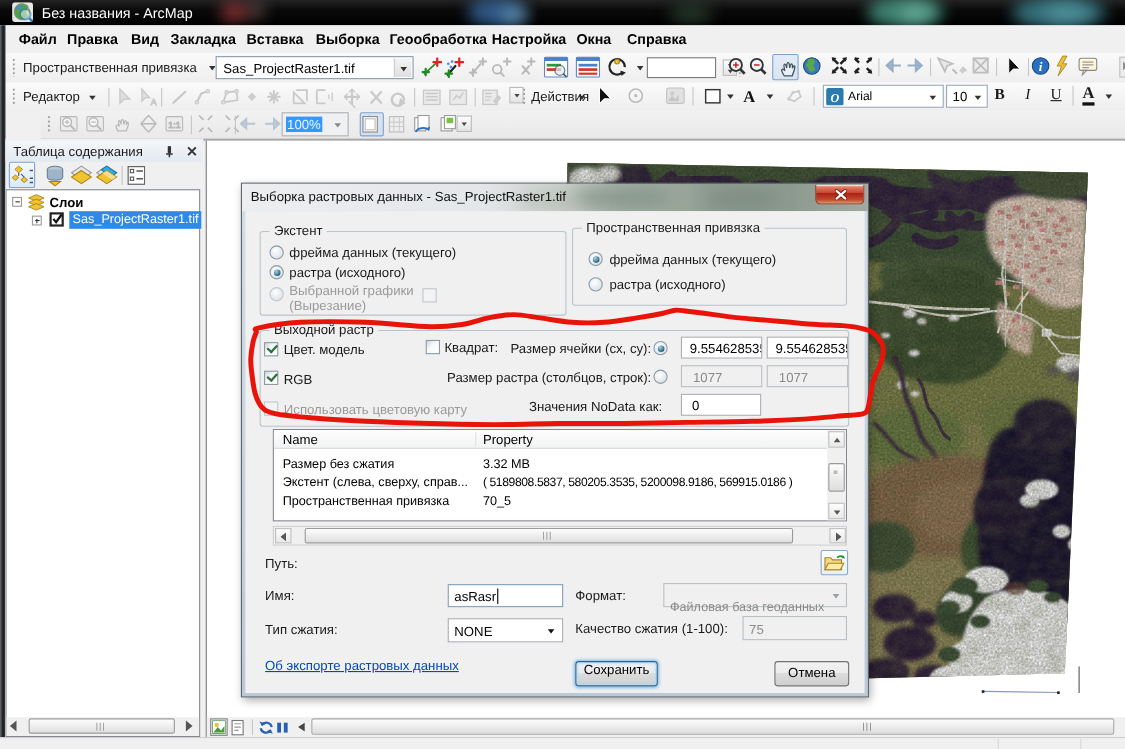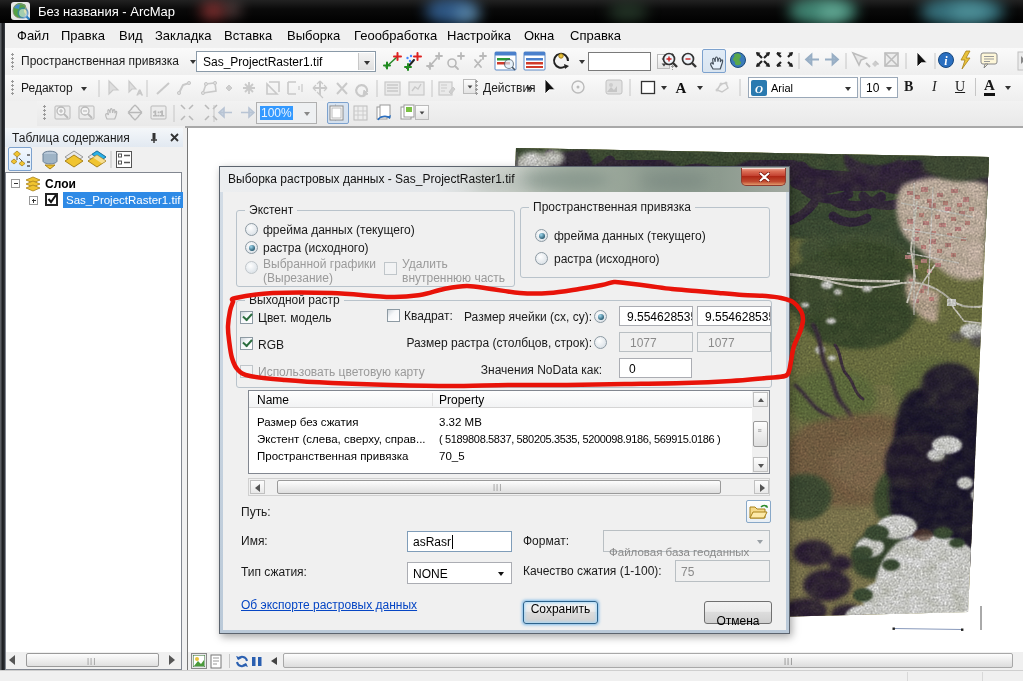--- a/index.html
+++ b/index.html
@@ -4,21 +4,21 @@
 <style>
 * { margin:0; padding:0; box-sizing:border-box; }
 html,body { width:1023px; height:681px; overflow:hidden; font-family:"Liberation Sans",sans-serif; background:#f0f0f0; }
 #stage { position:absolute; left:0; top:0; width:1023px; height:681px; }
 .abs { position:absolute; }
 
 #titlebar { left:0; top:0; width:1023px; height:23px; background:linear-gradient(#222,#0a0a0a 40%,#000); overflow:hidden; }
 .blob { position:absolute; border-radius:50%; filter:blur(7px); }
 #apptitle { position:absolute; left:38px; top:4px; color:#fff; font-size:13px; }
 
-#menubar { left:5px; top:23px; width:1018px; height:25px; background:#f0f0f0; }
+#menubar { left:5px; top:23px; width:1018px; height:25px; background:#f0f0f0;font-weight:bold; }
 .mi { position:absolute; top:5px; font-size:13px; color:#000; }
 
 .trow { left:5px; width:1018px; background:linear-gradient(#fafafa,#eeeeee); }
 #row1 { top:48px; height:27px; }
 #row2 { top:75px; height:26px; }
 #row3 { top:101px; height:27px; background:linear-gradient(#f2f2f2,#e9e9e9); border-bottom:2px solid #a8a8a8;margin-left:32px; }
 .grip { position:absolute; width:3px; background-image:radial-gradient(circle at 1.5px 1.5px,#9a9a9a 1px,transparent 1.2px); background-size:3px 4px; }
 .tsep { position:absolute; width:1px; background:#c6c6c6; }
 .tbtxt { position:absolute; font-size:12px; color:#1a1a1a; }
 .combo { position:absolute; background:#fff; border:1px solid #8a9aa8; }
@@ -655,21 +655,20 @@
   <div class="grp" style="left:13px;top:18px;width:279px;height:77px">
           <span class="grplbl">Экстент</span>
         </div>
   <div class="radio" style="left:22px;top:31px"></div>
         <span class="lbl" style="left:40px;top:31px">фрейма данных (текущего)</span>
   <div class="radio on" style="left:22px;top:49px"></div>
         <span class="lbl" style="left:40px;top:49px">растра (исходного)</span>
   <div class="radio off2" style="left:22px;top:69px"></div>
         <span class="lbl dis" style="left:40px;top:65px">Выбранной графики<br>(Вырезание)</span>
   <div class="cb dis2" style="left:161px;top:70px"></div>
-        <span class="lbl dis" style="left:179px;top:65px">Удалить<br>внутреннюю часть</span>
 
   <div class="grp" style="left:297px;top:15px;width:250px;height:71px">
           <span class="grplbl">Пространственная привязка</span>
         </div>
   <div class="radio on" style="left:312px;top:37px"></div>
         <span class="lbl" style="left:331px;top:37px">фрейма данных (текущего)</span>
   <div class="radio" style="left:312px;top:60px"></div>
         <span class="lbl" style="left:331px;top:60px">растра (исходного)</span>
 
   <div class="grp" style="left:13px;top:108px;width:536px;height:88px">
@@ -746,21 +745,21 @@
     <div class="darr" style="right:6px;top:9px;border-top-color:#9aa0a5"></div>
   </div>
   <span class="lbl" style="left:18px;top:373px">Тип сжатия:</span>
   <div class="field" style="left:184px;top:370px;width:105px;height:22px;padding-top:4px">NONE
     <div class="darr" style="right:7px;top:9px;border-top-color:#111"></div>
   </div>
   <span class="lbl" style="left:300px;top:372px">Качество сжатия (1-100):</span>
   <div class="field dis3" style="left:452px;top:368px;width:95px;height:22px;padding-top:4px">75</div>
   <a class="lnk" style="left:18px;top:406px">Об экспорте растровых данных</a>
   <div class="btn" style="left:300px;top:409px;width:75px;height:23px;border-color:#2c628b;box-shadow:0 0 3px 1px #7ab8e8,inset 0 0 3px 1px #a8d8f8;padding-top:0">Сохранить</div>
-  <div class="btn" style="left:481px;top:409px;width:68px;height:23px;padding-top:12px">Отмена</div>
+  <div class="btn" style="left:481px;top:409px;width:68px;height:23px;padding-top:2px">Отмена</div>
  </div>
 </div>
 
 <svg class="abs" style="left:210px;top:270px;pointer-events:none" width="610" height="140" viewBox="0 0 610 140">
   <path d="M25.5 28 C 32.2 26.5 46.9 23.8 63 23 C 79.1 22.2 102.3 22.3 122 23 C 141.7 23.7 166.3 26.7 181 27 C 195.7 27.3 201.2 26.3 210 25 C 218.8 23.7 226.2 20.5 234 19 C 241.8 17.5 249.2 16.0 257 16 C 264.8 16.0 272.2 17.8 281 19 C 289.8 20.2 300.3 22.3 310 23 C 319.7 23.7 329.2 23.7 339 23 C 348.8 22.3 360.2 20.3 369 19 C 377.8 17.7 386.2 16.2 392 15 C 397.8 13.8 400.2 12.3 404 12 C 407.8 11.7 409.2 12.3 415 13 C 420.8 13.7 431.2 15.0 439 16 C 446.8 17.0 454.2 18.2 462 19 C 469.8 19.8 478.2 20.3 486 21 C 493.8 21.7 501.2 22.3 509 23 C 516.8 23.7 525.2 24.5 533 25 C 540.8 25.5 549.7 25.5 556 26 C 562.3 26.5 566.5 27.0 571 28 C 575.5 29.0 579.7 29.8 583 32 C 586.3 34.2 589.3 38.0 591 41 C 592.7 44.0 593.2 46.5 593 50 C 592.8 53.5 591.5 57.7 590 62 C 588.5 66.3 585.5 71.2 584 76 C 582.5 80.8 581.8 86.8 581 91 C 580.2 95.2 580.0 98.5 579 101 C 578.0 103.5 578.8 104.8 575 106 C 571.2 107.2 565.0 107.2 556 108 C 547.0 108.8 534.7 110.2 521 111 C 507.3 111.8 491.7 112.5 474 113 C 456.3 113.5 434.5 113.7 415 114 C 395.5 114.3 376.5 114.8 357 115 C 337.5 115.2 317.5 114.8 298 115 C 278.5 115.2 259.5 116.0 240 116 C 220.5 116.0 200.7 115.5 181 115 C 161.3 114.5 139.7 113.8 122 113 C 104.3 112.2 88.7 111.2 75 110 C 61.3 108.8 47.8 107.7 40 106 C 32.2 104.3 31.0 103.0 28 100 C 25.0 97.0 23.5 93.0 22 88 C 20.5 83.0 19.7 75.3 19 70 C 18.3 64.7 17.8 60.8 18 56 C 18.2 51.2 19.2 45.0 20 41 C 20.8 37.0 22.1 34.2 23 32 C 23.9 29.8 18.8 29.5 25.5 28 Z" fill="none" stroke="#e81309" stroke-width="4.5" stroke-linejoin="round"></path>
 </svg>
 
 <div class="abs" style="left:188px;top:652px;width:835px;height:18px;background:#f0f0f0">
   <div class="abs" style="left:3px;top:1px;width:16px;height:16px;border:1px solid #888;background:#e8e8e8">
     <svg style="position:absolute;left:1px;top:1px" width="12" height="12" viewBox="0 0 12 12">

